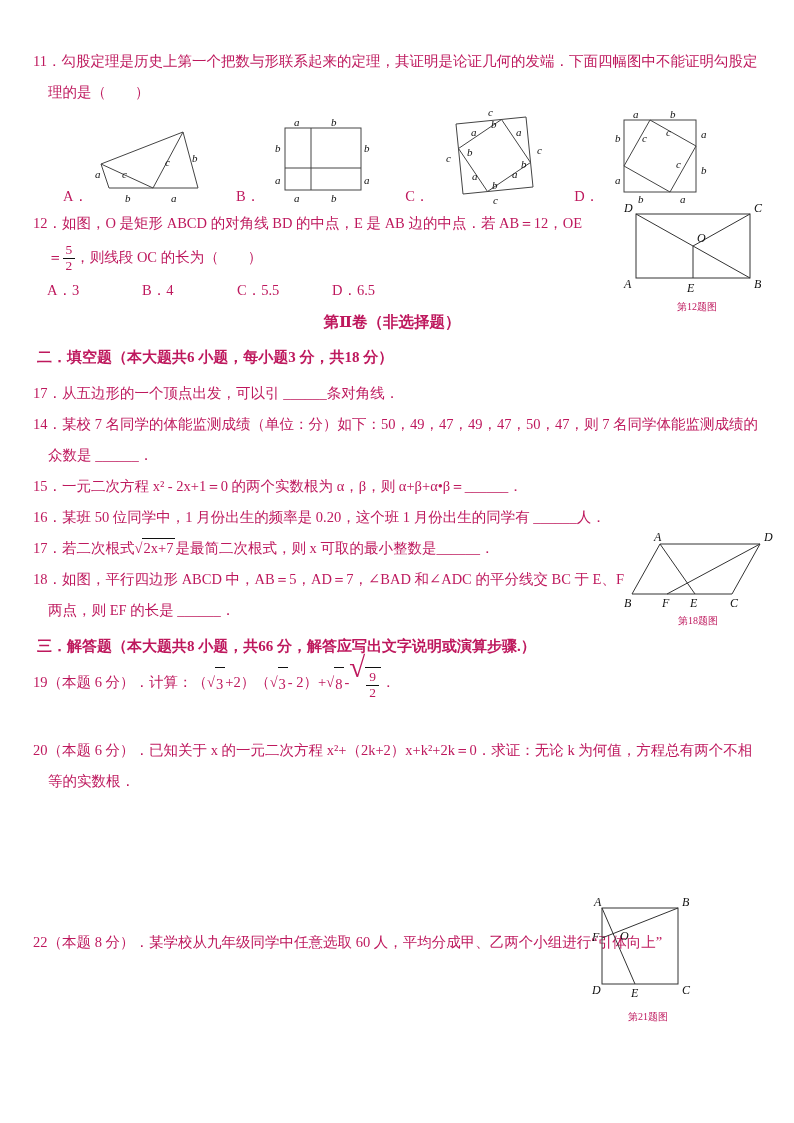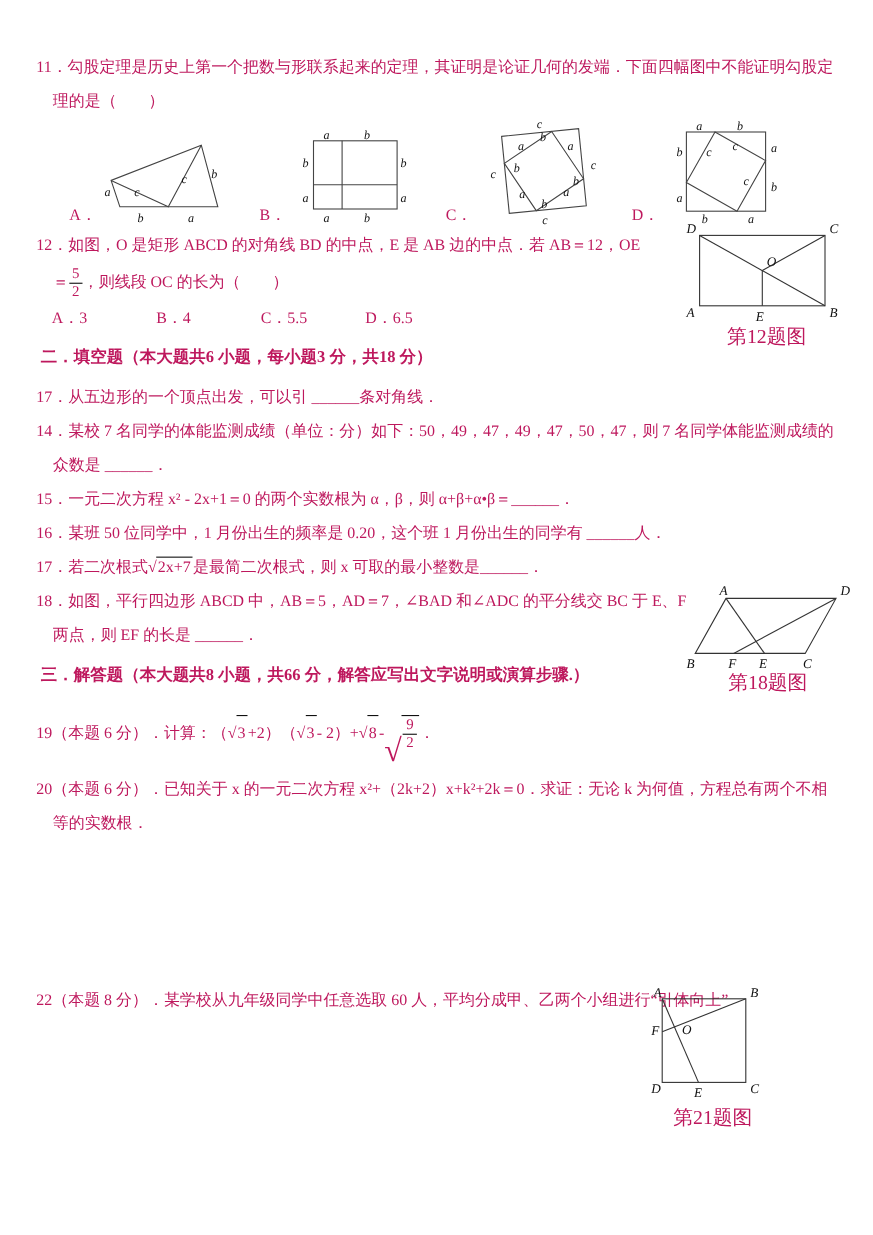--- a/index.html
+++ b/index.html
@@ -22,27 +22,27 @@
   
   .choices12{display:flex;line-height:30px;padding-left:14px}
   .choices12 span{display:inline-block;width:95px}
   
   .frac{display:inline-block;vertical-align:middle;text-align:center;line-height:1.1;font-size:13.5px}
   .frac .fn{display:block;padding:0 3px}
   .frac .fd{display:block;border-top:1px solid #101010;padding:0 3px}
   
   .rad{border-top:1.2px solid #101010;padding:1px 2px 0 1px}
   .bigsqrt{font-size:29px;line-height:0;vertical-align:-4px}
-  .q19line{min-height:48px;display:flex;align-items:flex-end}
+  .q19line{min-height:48px;display:flex;align-items:flex-start}
   
   svg{display:block}
   svg text{font-family:"Liberation Serif","DejaVu Serif",serif;font-size:11px;font-style:italic;fill:#101010}
   svg .big{font-size:12px}
   .fig-abs{position:absolute;text-align:center}
-  .fig-caption{font-size:18px;line-height:17px;margin-top:2px}
+  .fig-caption{font-size:10px;line-height:17px;margin-top:2px}
   .mt2{margin-top:2px}
 </style>
 </head>
 <body>
 
 <div class="page">
 
   <p class="q"><span class="qnum">11．</span><span>勾股定理是历史上第一个把数与形联系起来的定理，其证明是论证几何的发端．下面四幅图中不能证明勾股定理的是（　　）</span></p>
 
   <div class="fig-row">
@@ -124,20 +124,21 @@
       <span>＝</span><span class="frac"><span class="fn">5</span><span class="fd">2</span></span><span>，则线段 OC 的长为（　　）</span>
     </div>
     <div class="choices12">
       <span>A．3</span>
       <span>B．4</span>
       <span>C．5.5</span>
       <span>D．6.5</span>
     </div>
   </div>
 
+  <p class="part-title center">第Ⅱ卷（非选择题）</p>
 
   <p class="sec-title">二．填空题（本大题共6 小题，每小题3 分，共18 分）</p>
 
   <p class="q"><span class="qnum">17．</span><span>从五边形的一个顶点出发，可以引 ______条对角线．</span></p>
 
   <p class="q"><span class="qnum">14．</span><span>某校 7 名同学的体能监测成绩（单位：分）如下：50，49，47，49，47，50，47，则 7 名同学体能监测成绩的众数是 ______．</span></p>
 
   <p class="q"><span class="qnum">15．</span><span>一元二次方程 x² - 2x+1＝0 的两个实数根为 α，β，则 α+β+α•β＝______．</span></p>
 
   <p class="q"><span class="qnum">16．</span><span>某班 50 位同学中，1 月份出生的频率是 0.20，这个班 1 月份出生的同学有 ______人．</span></p>

